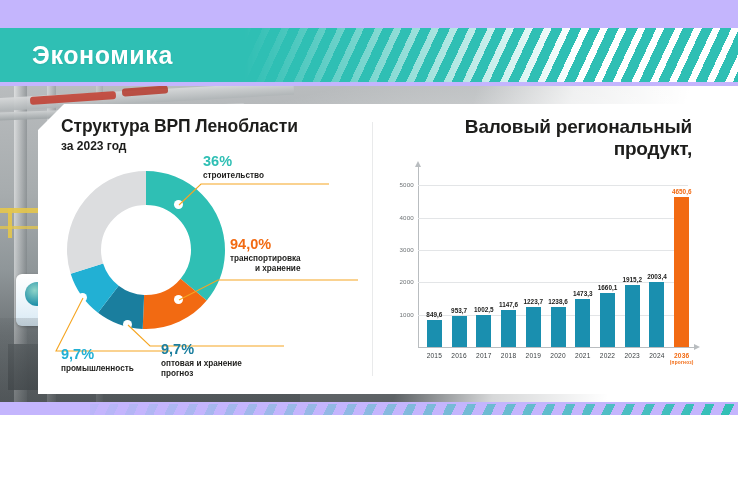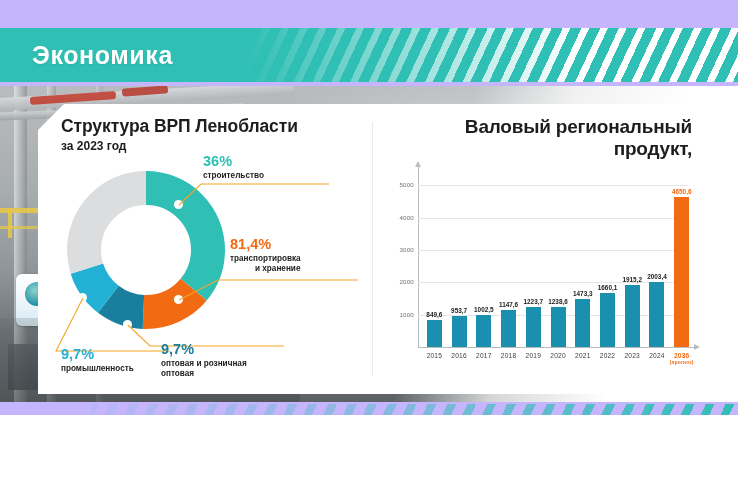--- a/index.html
+++ b/index.html
@@ -199,29 +199,29 @@
         <polyline points="90,221 112,242 246,242"></polyline>
         <polyline points="45,194 18,247 132,247"></polyline>
       </svg>
 
       <div class="lbl" style="left:165px; top:50px;">
         <div class="pct" style="color:#2fbfb4;">36%</div>
         <div class="nm">строительство</div>
       </div>
 
       <div class="lbl" style="left:192px; top:133px;">
-        <div class="pct" style="color:#f26a12;">81,4%</div>
+        <div class="pct" style="color:#f26a12;">94,0%</div>
         <div class="nm">транспортировка</div>
         <div class="nm" style="margin-top:0;margin-left:25px;">и хранение</div>
       </div>
 
       <div class="lbl" style="left:123px; top:238px;">
         <div class="pct" style="color:#1a7e9e;">9,7%</div>
-        <div class="nm">оптовая и розничная</div>
-        <div class="nm" style="margin-top:0;">оптовая</div>
+        <div class="nm">оптовая и хранение</div>
+        <div class="nm" style="margin-top:0;">прогноз</div>
       </div>
 
       <div class="lbl" style="left:23px; top:243px;">
         <div class="pct" style="color:#22b0d4;">9,7%</div>
         <div class="nm">промышленность</div>
       </div>
     </div>
 
     <div class="panel-right">
       <div class="btitle">

